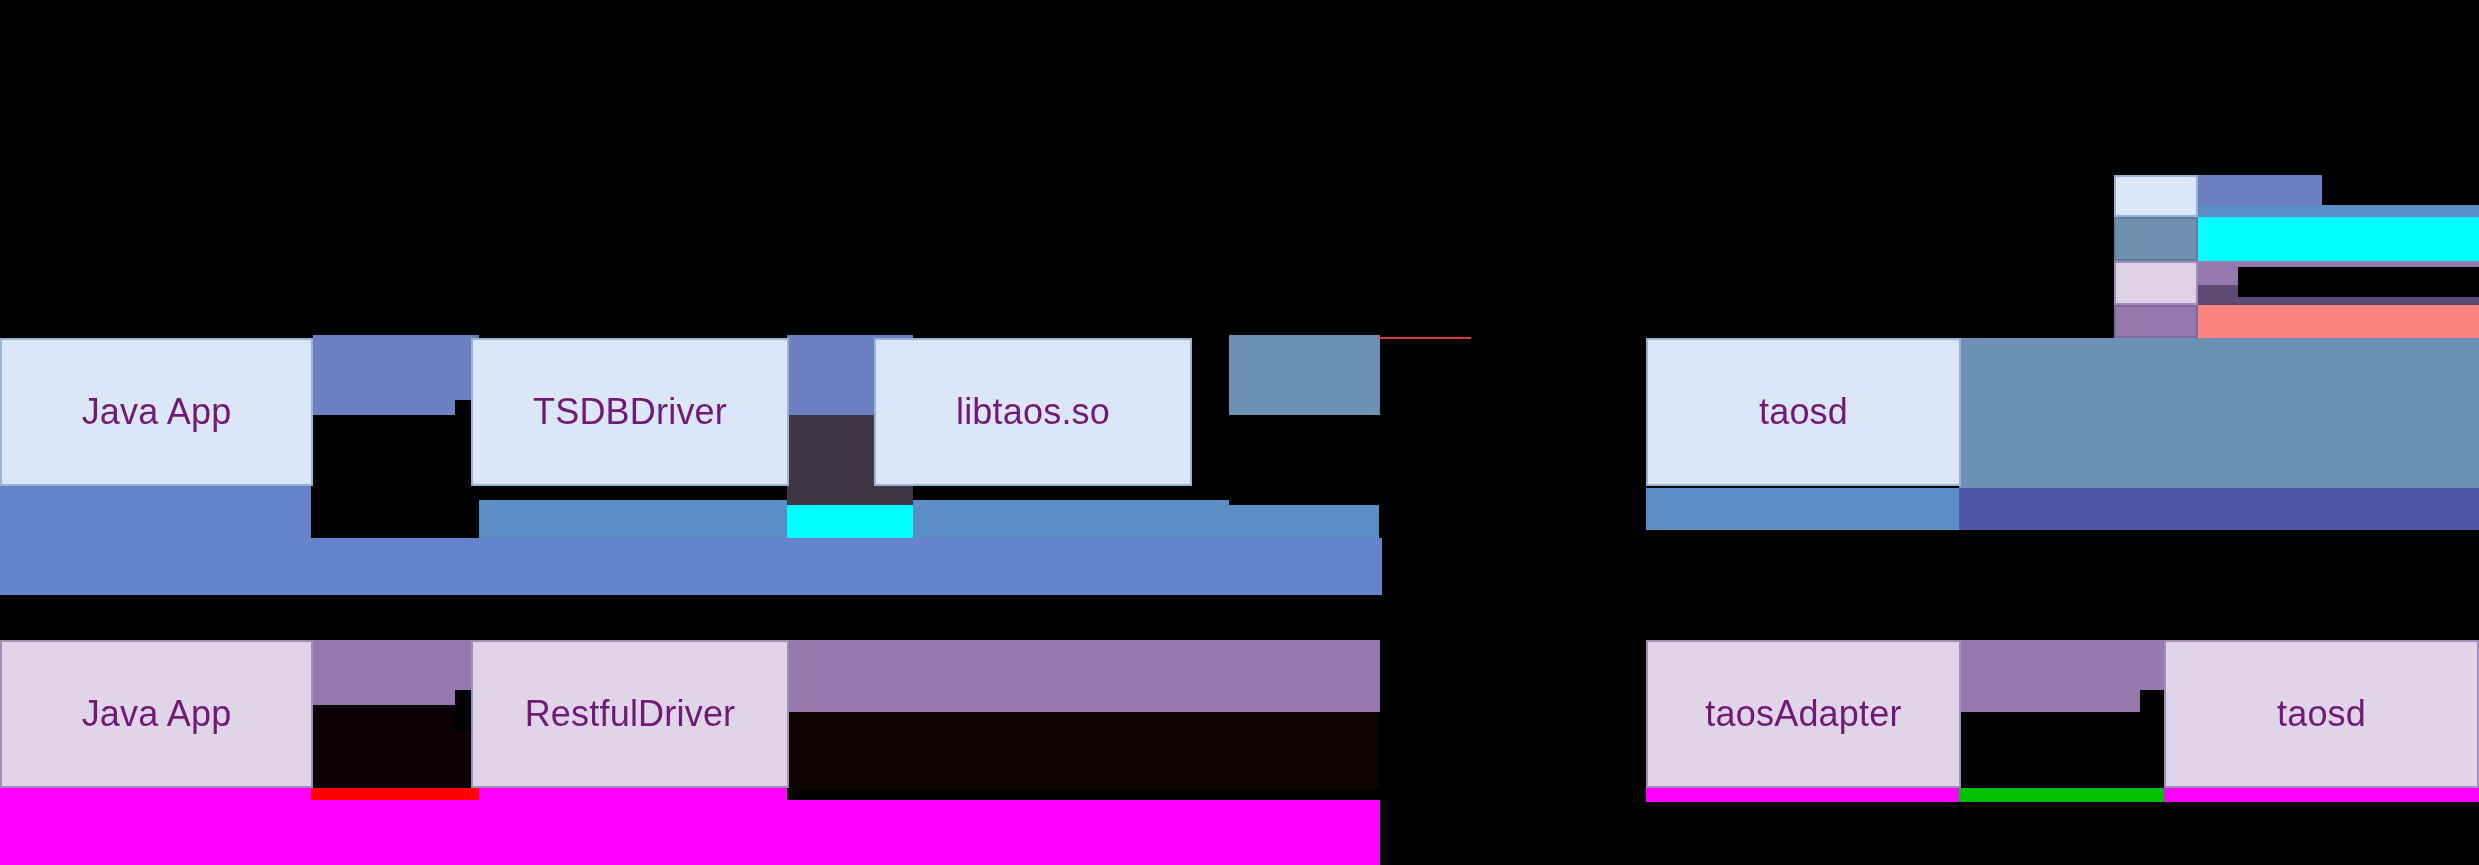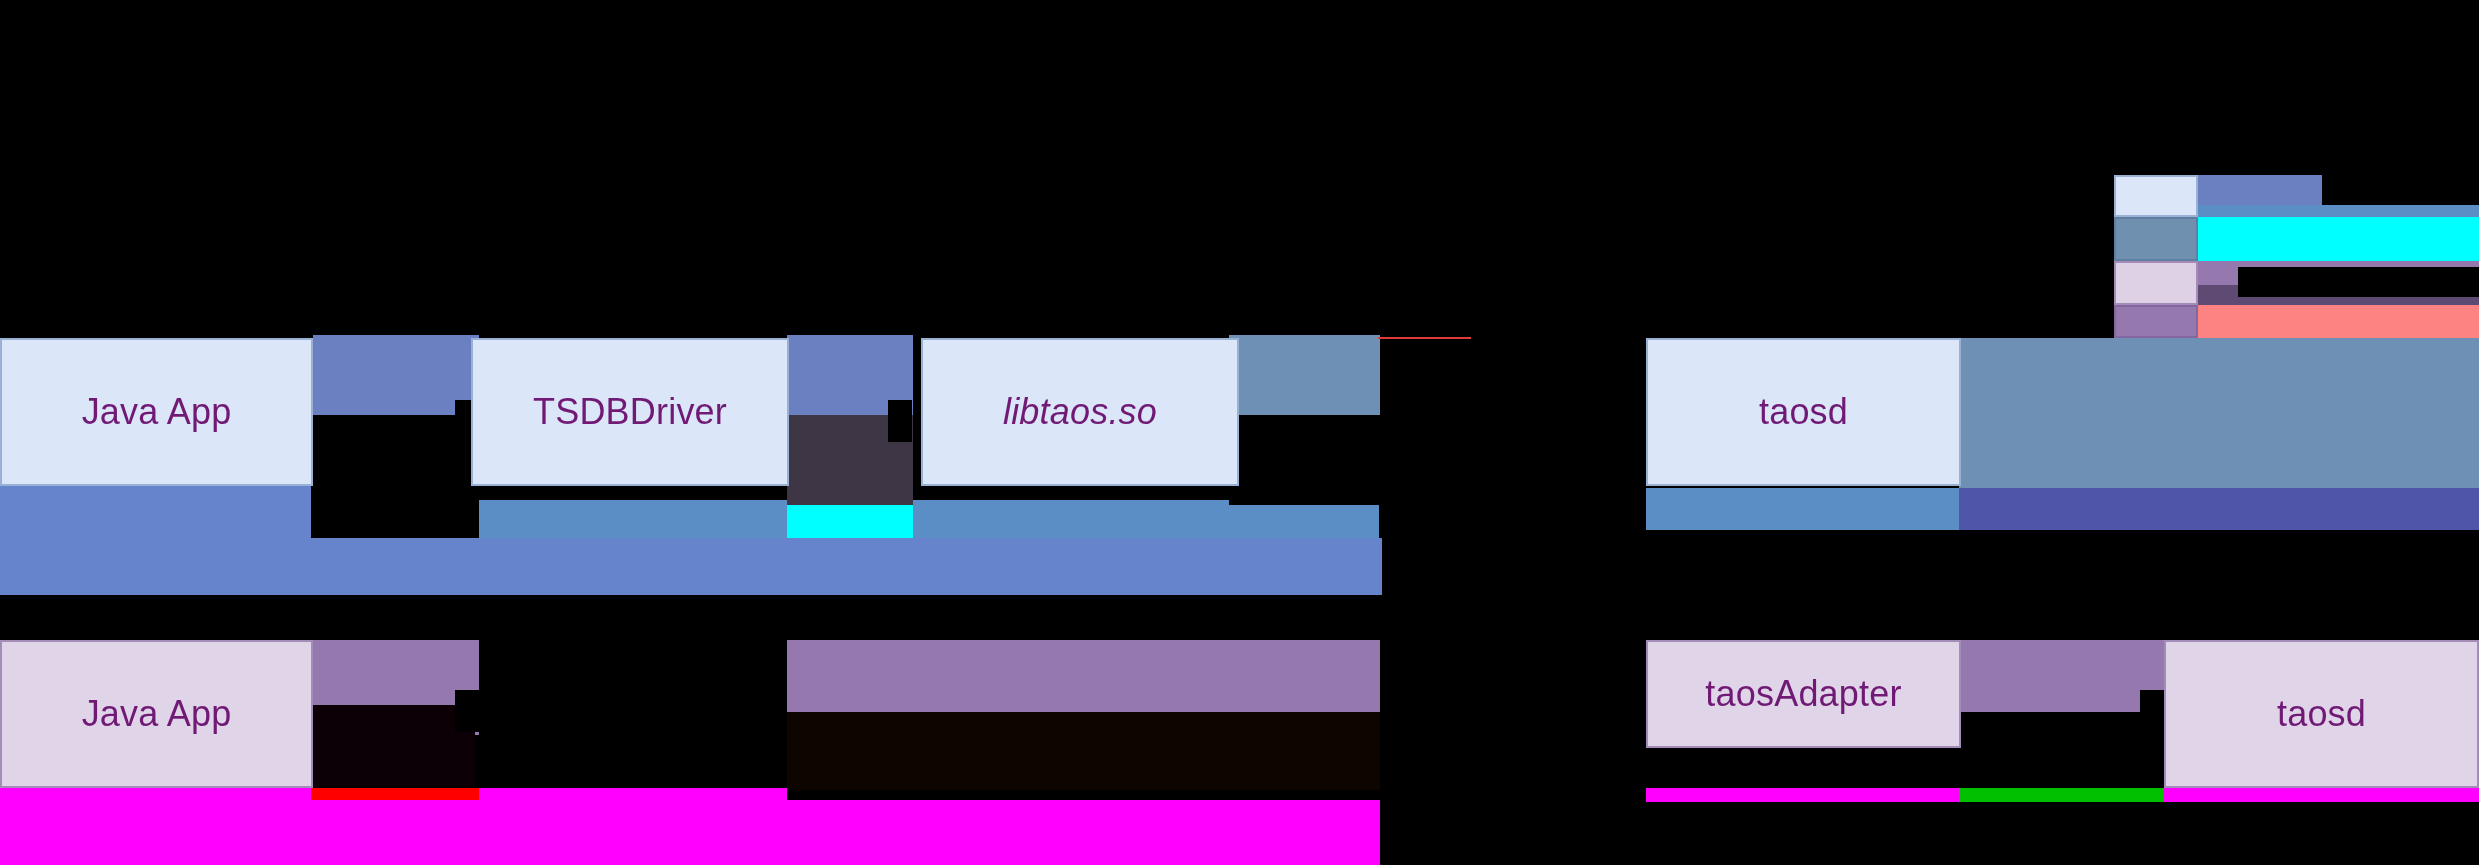--- a/index.html
+++ b/index.html
@@ -80,21 +80,21 @@
   <div class="abs redline" style="left:1378px; top:337px; width:93px; height:2px;"></div>
 
   <div class="abs node blue" style="left:0px; top:338px; width:313px; height:148px;">
     <span>Java App</span>
   </div>
 
   <div class="abs node blue" style="left:471px; top:338px; width:318px; height:148px;">
     <span>TSDBDriver</span>
   </div>
 
-  <div class="abs node blue" style="left:921px; top:338px; width:318px; height:148px;font-style:italic;">
+  <div class="abs node blue" style="left:874px; top:338px; width:318px; height:148px;">
     <span>libtaos.so</span>
   </div>
 
   <div class="abs node blue" style="left:1646px; top:338px; width:315px; height:148px;">
     <span>taosd</span>
   </div>
 
   <div class="abs band purple-band" style="left:311px; top:640px; width:168px; height:95px;"></div>
   <div class="abs band purple-band" style="left:787px; top:640px; width:593px; height:72px;"></div>
   <div class="abs band purple-band" style="left:1959px; top:640px; width:205px; height:95px;"></div>
@@ -112,22 +112,25 @@
   <div class="abs band magenta-band" style="left:479px; top:788px; width:308px; height:14px;"></div>
   <div class="abs band magenta-band" style="left:0px;   top:800px; width:1380px; height:65px;"></div>
   <div class="abs band magenta-band" style="left:1646px; top:788px; width:313px; height:14px;"></div>
   <div class="abs band green-band" style="left:1959px; top:788px; width:205px; height:14px;"></div>
   <div class="abs band magenta-band" style="left:2164px; top:788px; width:315px; height:14px;"></div>
 
   <div class="abs node lav" style="left:0px; top:640px; width:313px; height:148px;">
     <span>Java App</span>
   </div>
 
+  <div class="abs node lav" style="left:471px; top:640px; width:318px; height:148px;">
+    <span>RestfulDriver</span>
+  </div>
 
-  <div class="abs node lav" style="left:1646px; top:640px; width:315px; height:108px;">
+  <div class="abs node lav" style="left:1646px; top:640px; width:315px; height:148px;">
     <span>taosAdapter</span>
   </div>
 
   <div class="abs node lav" style="left:2164px; top:640px; width:315px; height:148px;">
     <span>taosd</span>
   </div>
 
   <div class="abs" style="left:2114px; top:175px; width:365px; height:165px;">
 
     <div class="abs sw s1" style="left:0px; top:0px; width:84px; height:42px;"></div>

